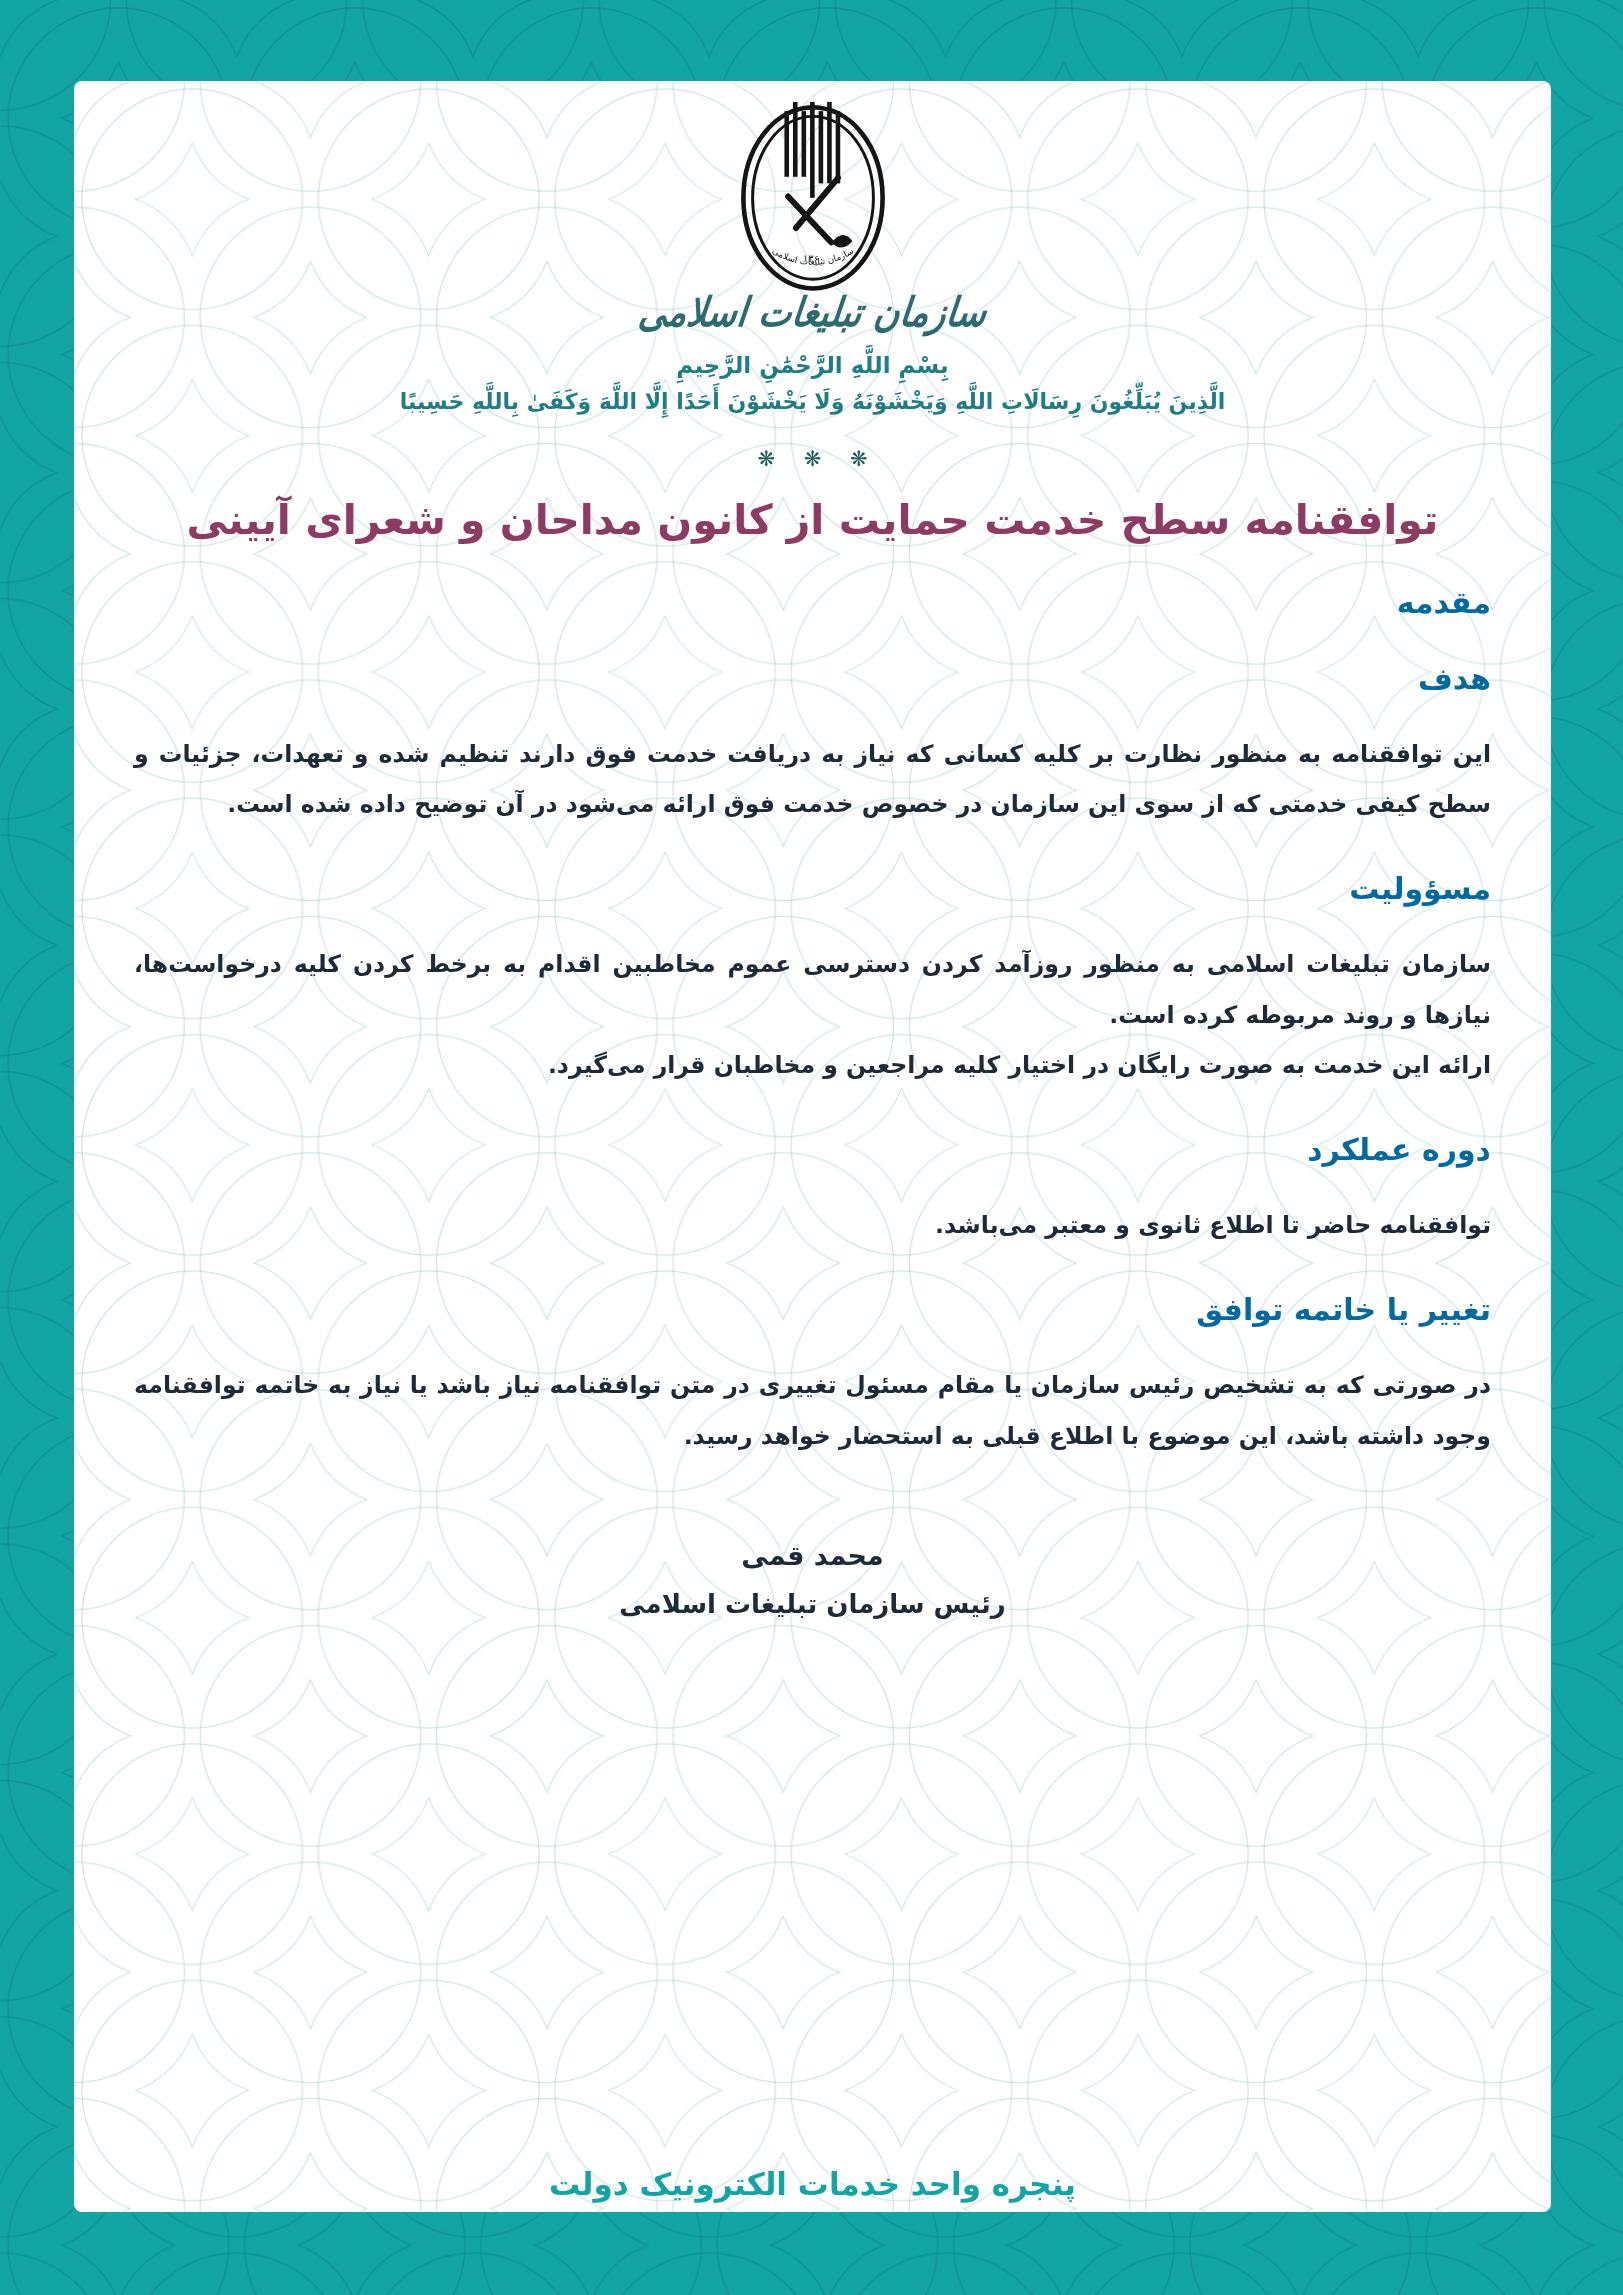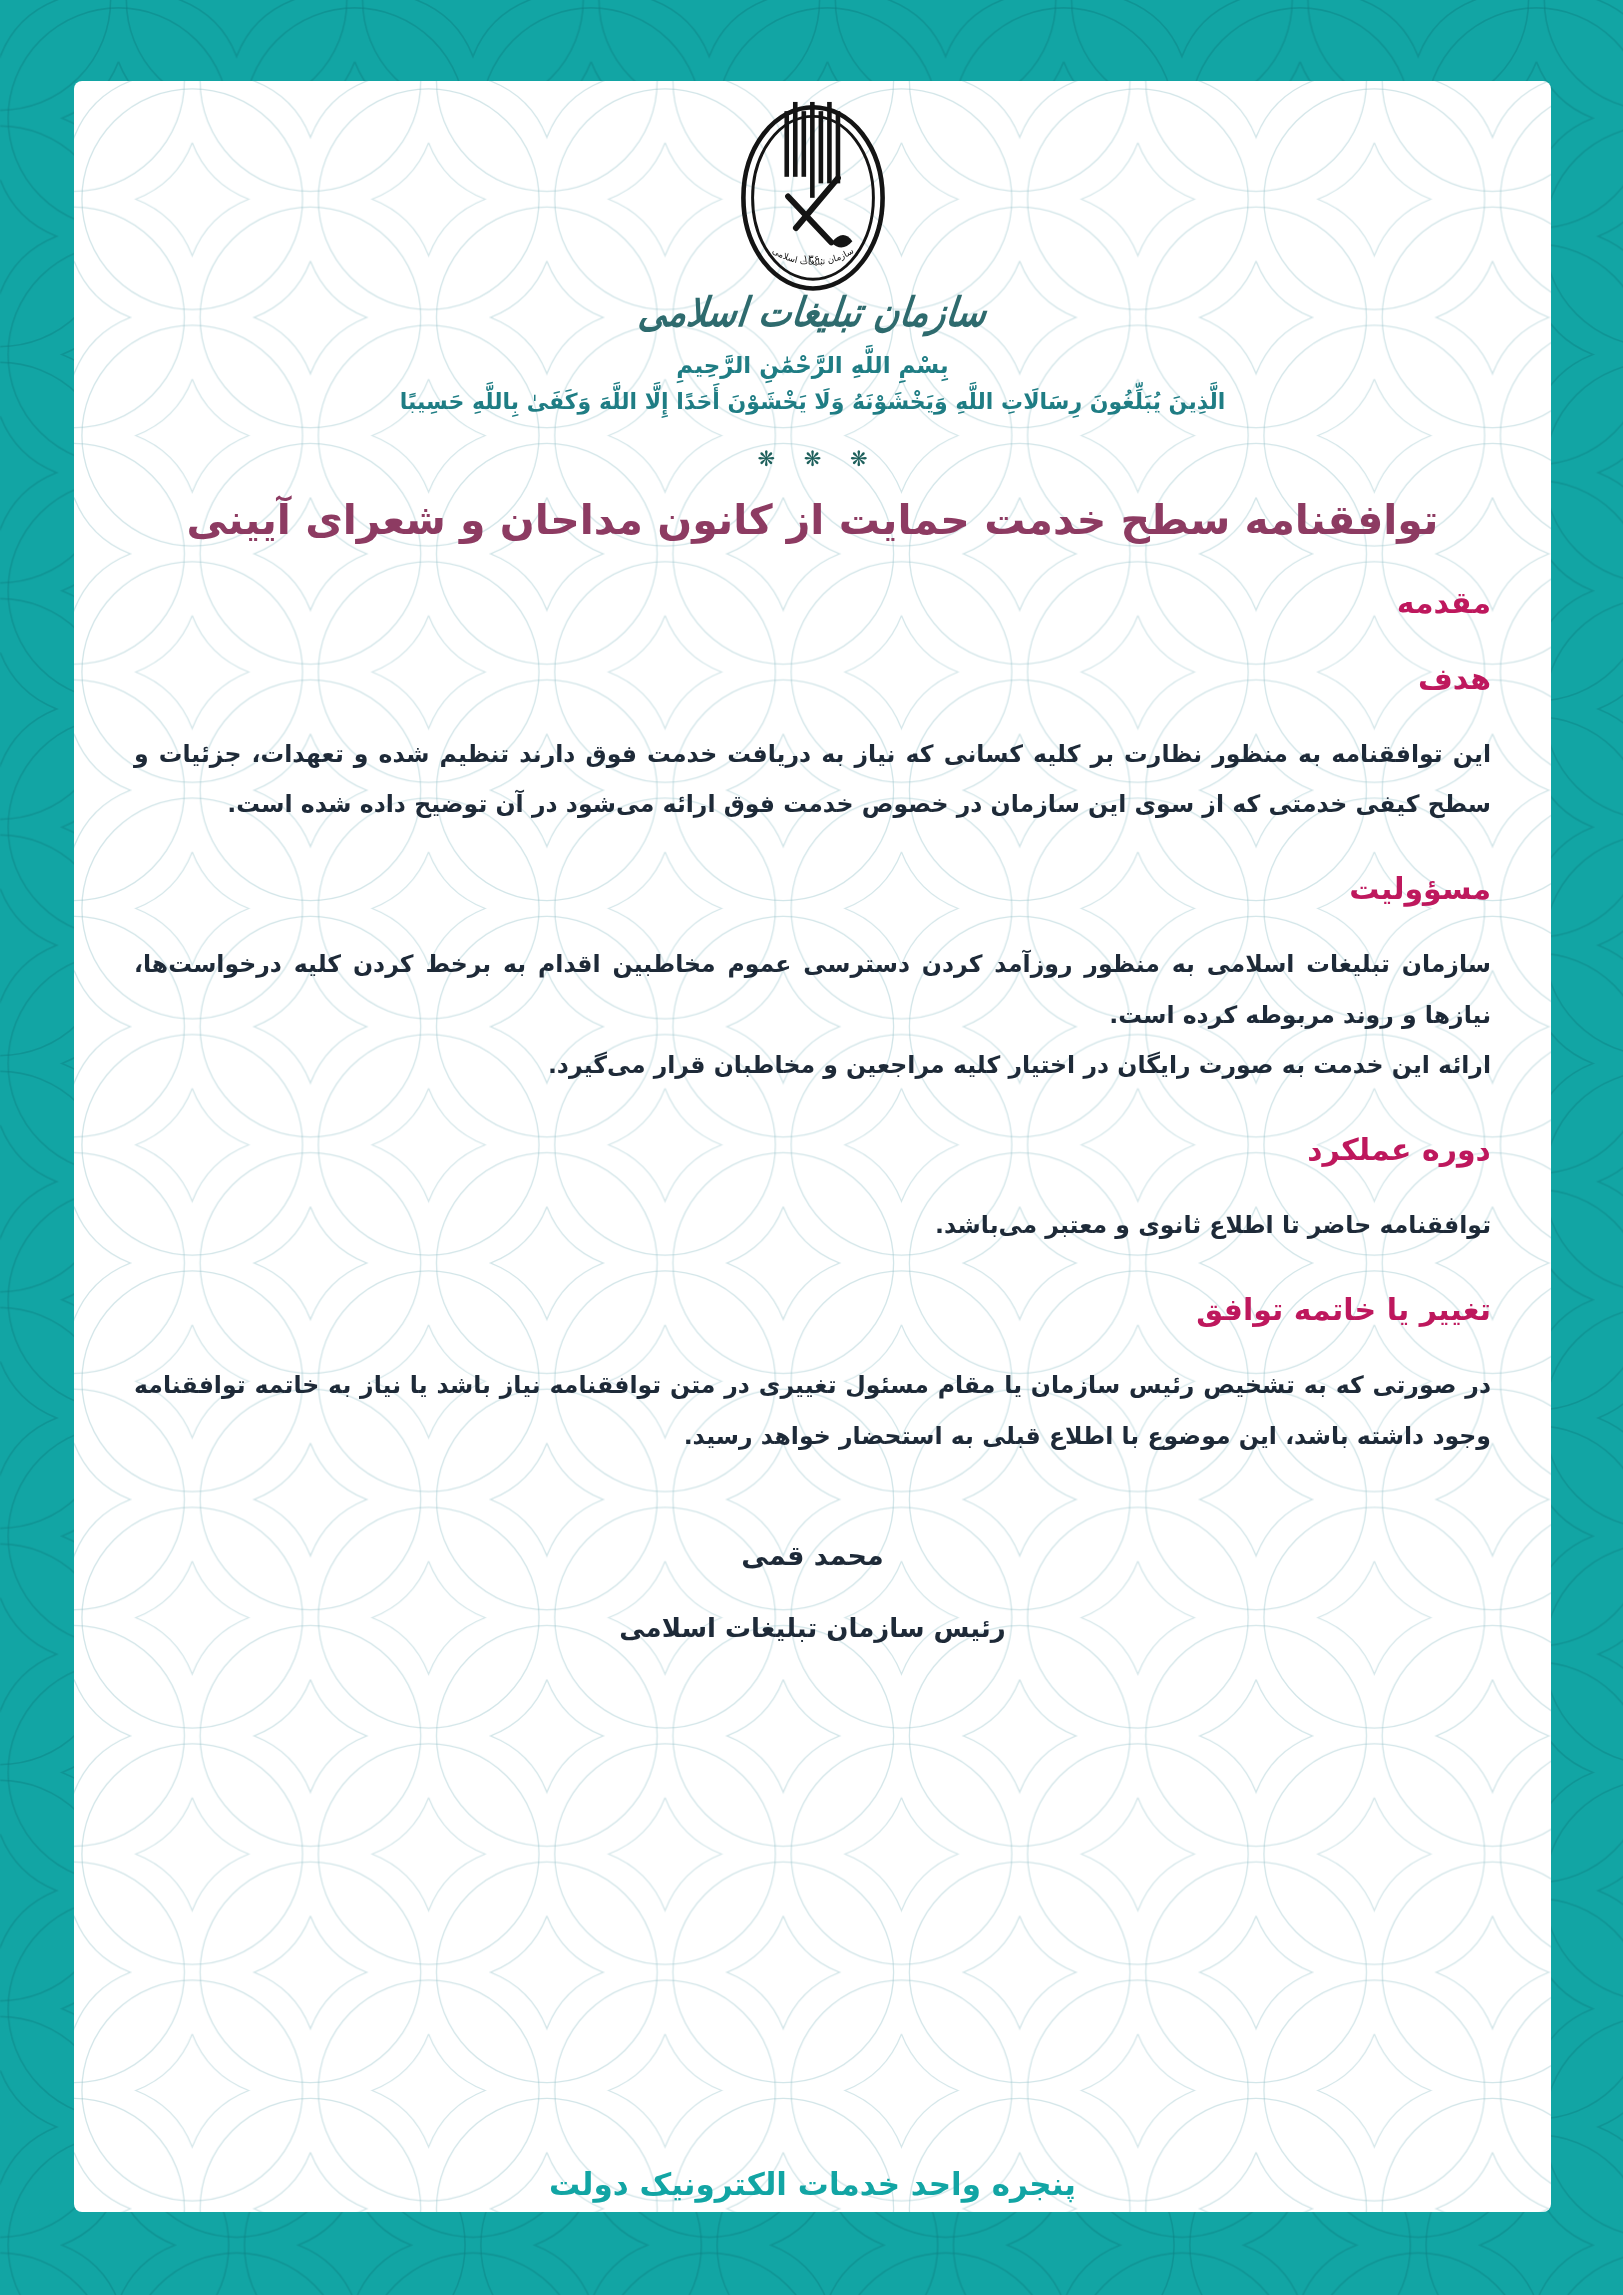--- a/index.html
+++ b/index.html
@@ -79,35 +79,35 @@
     font-weight: bold;
     color: #8d3b62;
   }
 
   .sections { padding: 0 60px; }
   .section h2 {
     margin: 41px 0 33px 0;
     text-align: right;
     font-size: 30px;
     font-weight: bold;
-    color: #be185d;
+    color: #0369a1;
   }
   .section p {
     margin: 0;
     font-size: 23.6px;
     font-weight: bold;
     line-height: 2.15;
     text-align: justify;
     text-align-last: right;
     color: #1e2a38;
   }
 
   .signatory { margin-top: 79px; text-align: center; }
   .sig-name { font-size: 27px; font-weight: bold; color: #1e2a38; }
-  .sig-role { margin-top: 42px; font-size: 26px; font-weight: bold; color: #1e2a38; }
+  .sig-role { margin-top: 18px; font-size: 26px; font-weight: bold; color: #1e2a38; }
 
   .footer {
     position: absolute;
     z-index: 3;
     left: 0; right: 0;
     bottom: 10.5px;
     text-align: center;
     font-size: 31px;
     font-weight: bold;
     color: #12a5a4;

